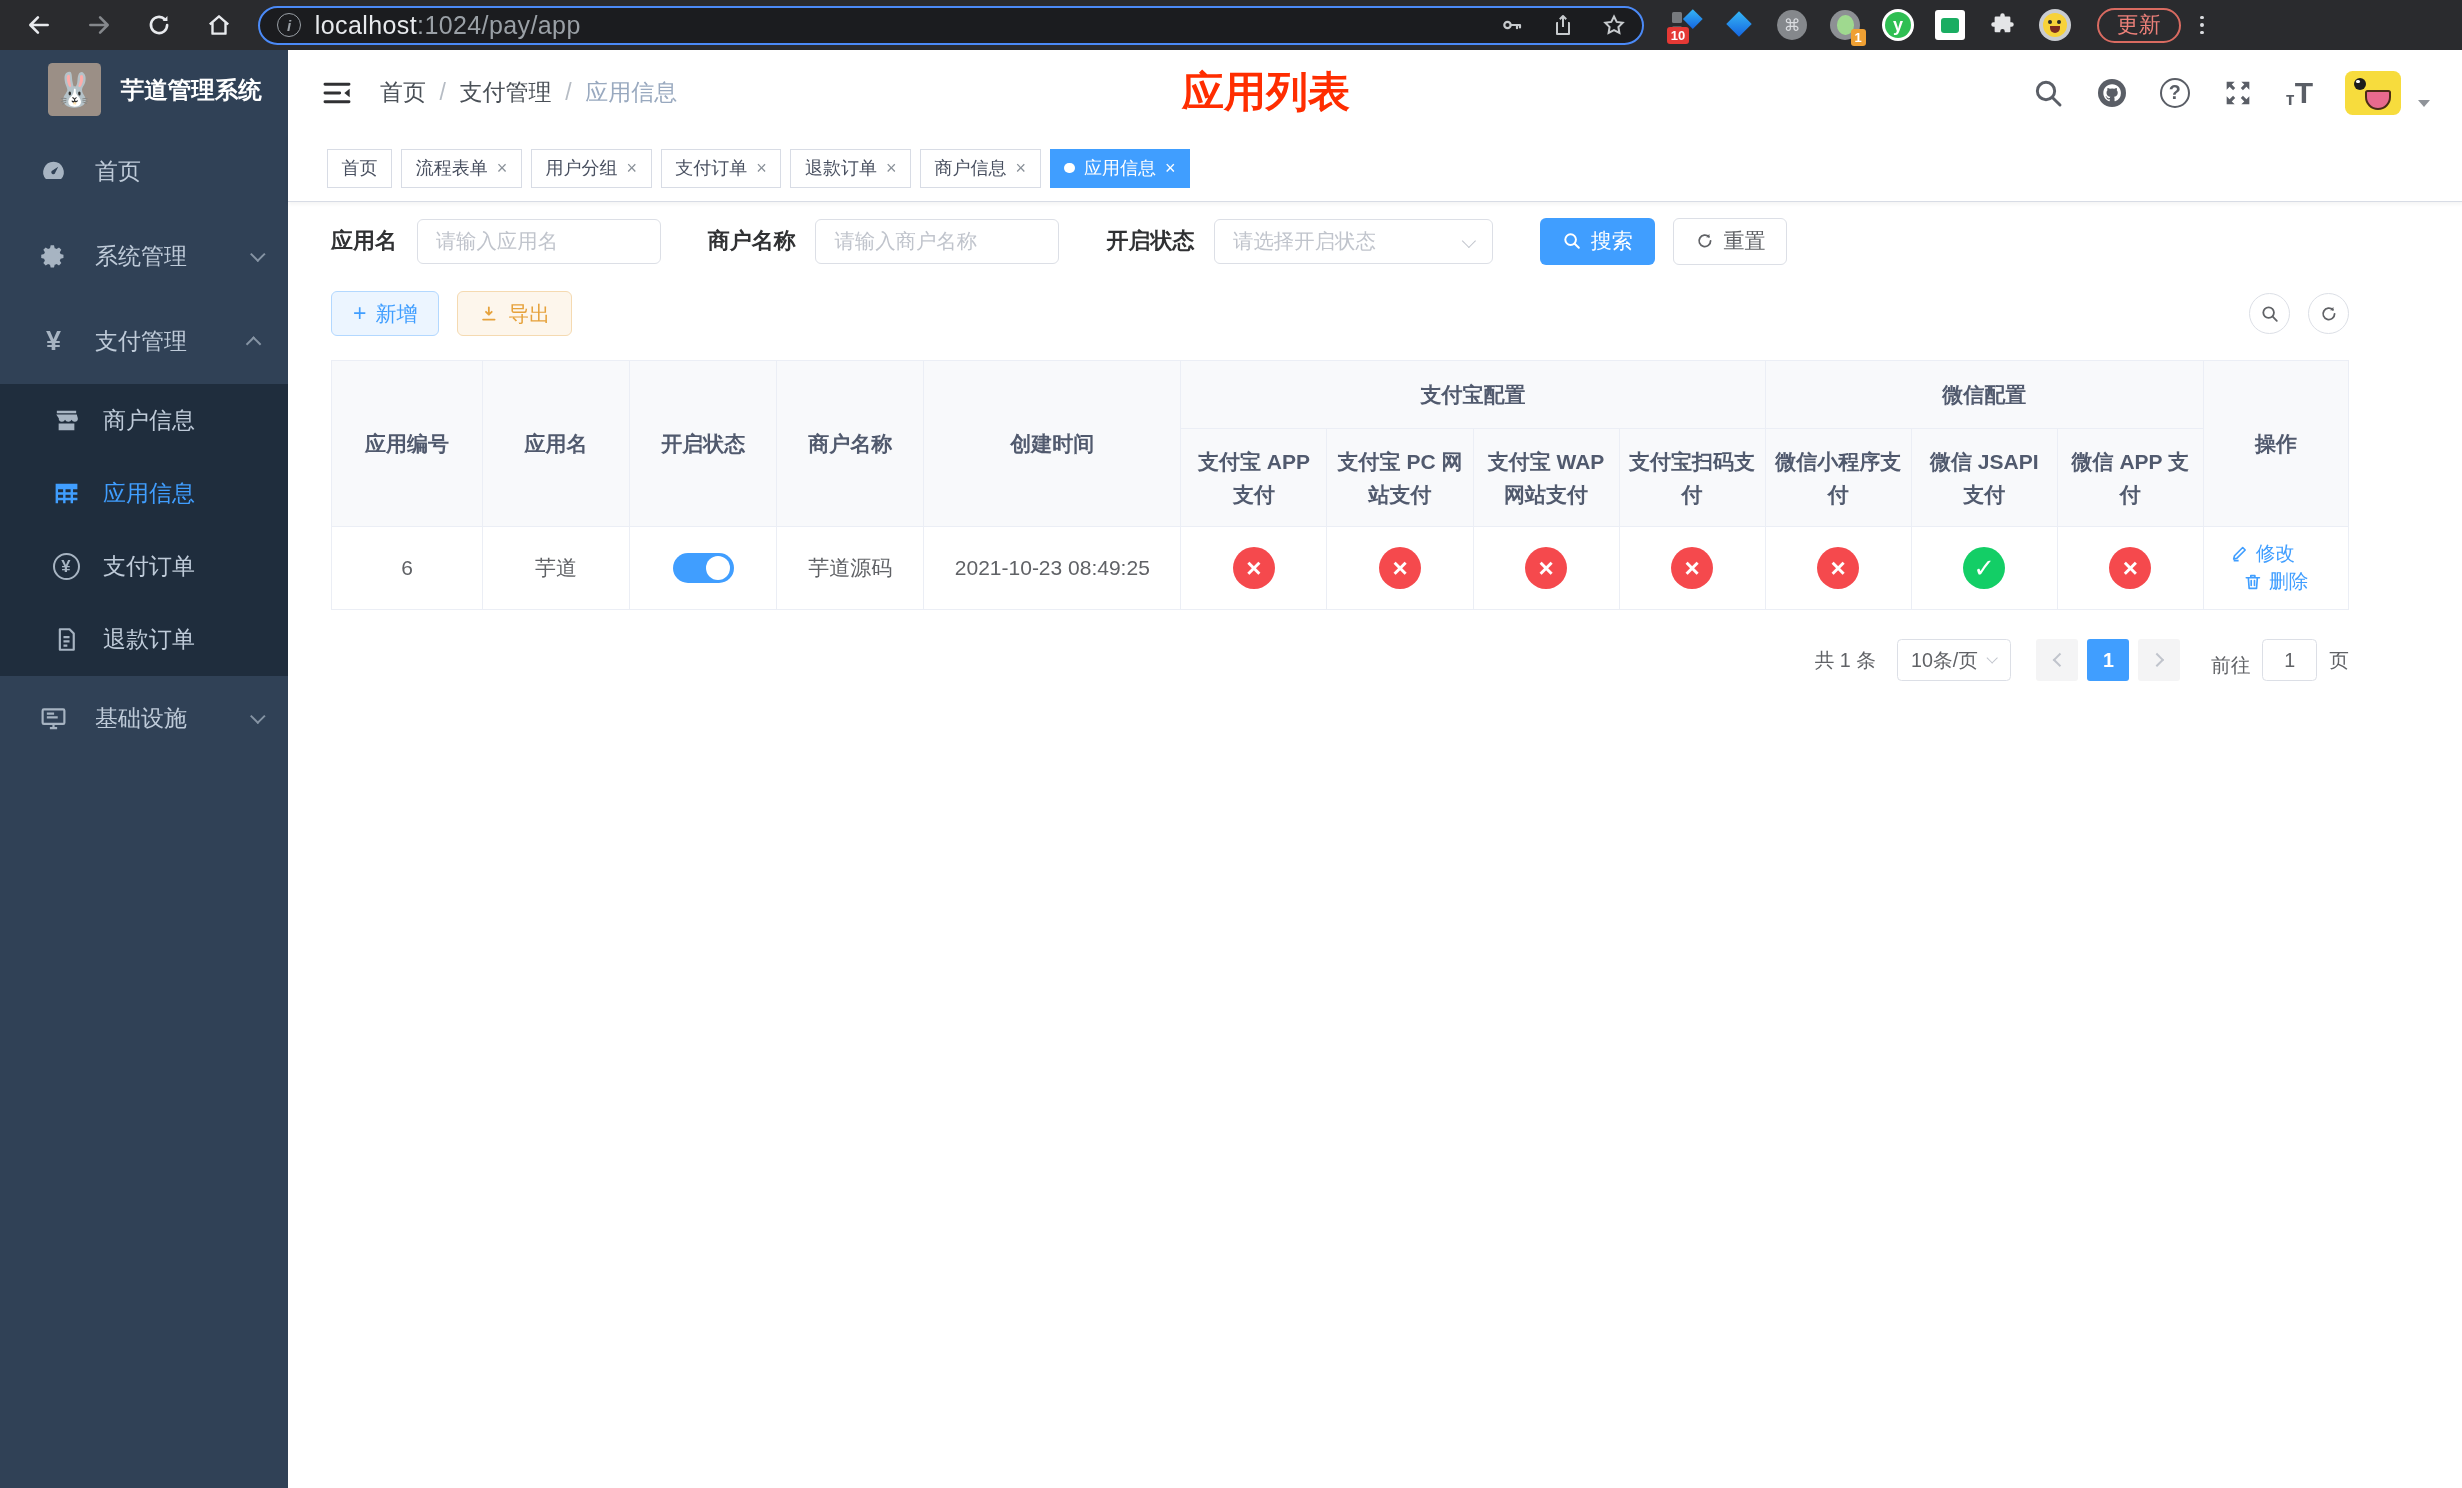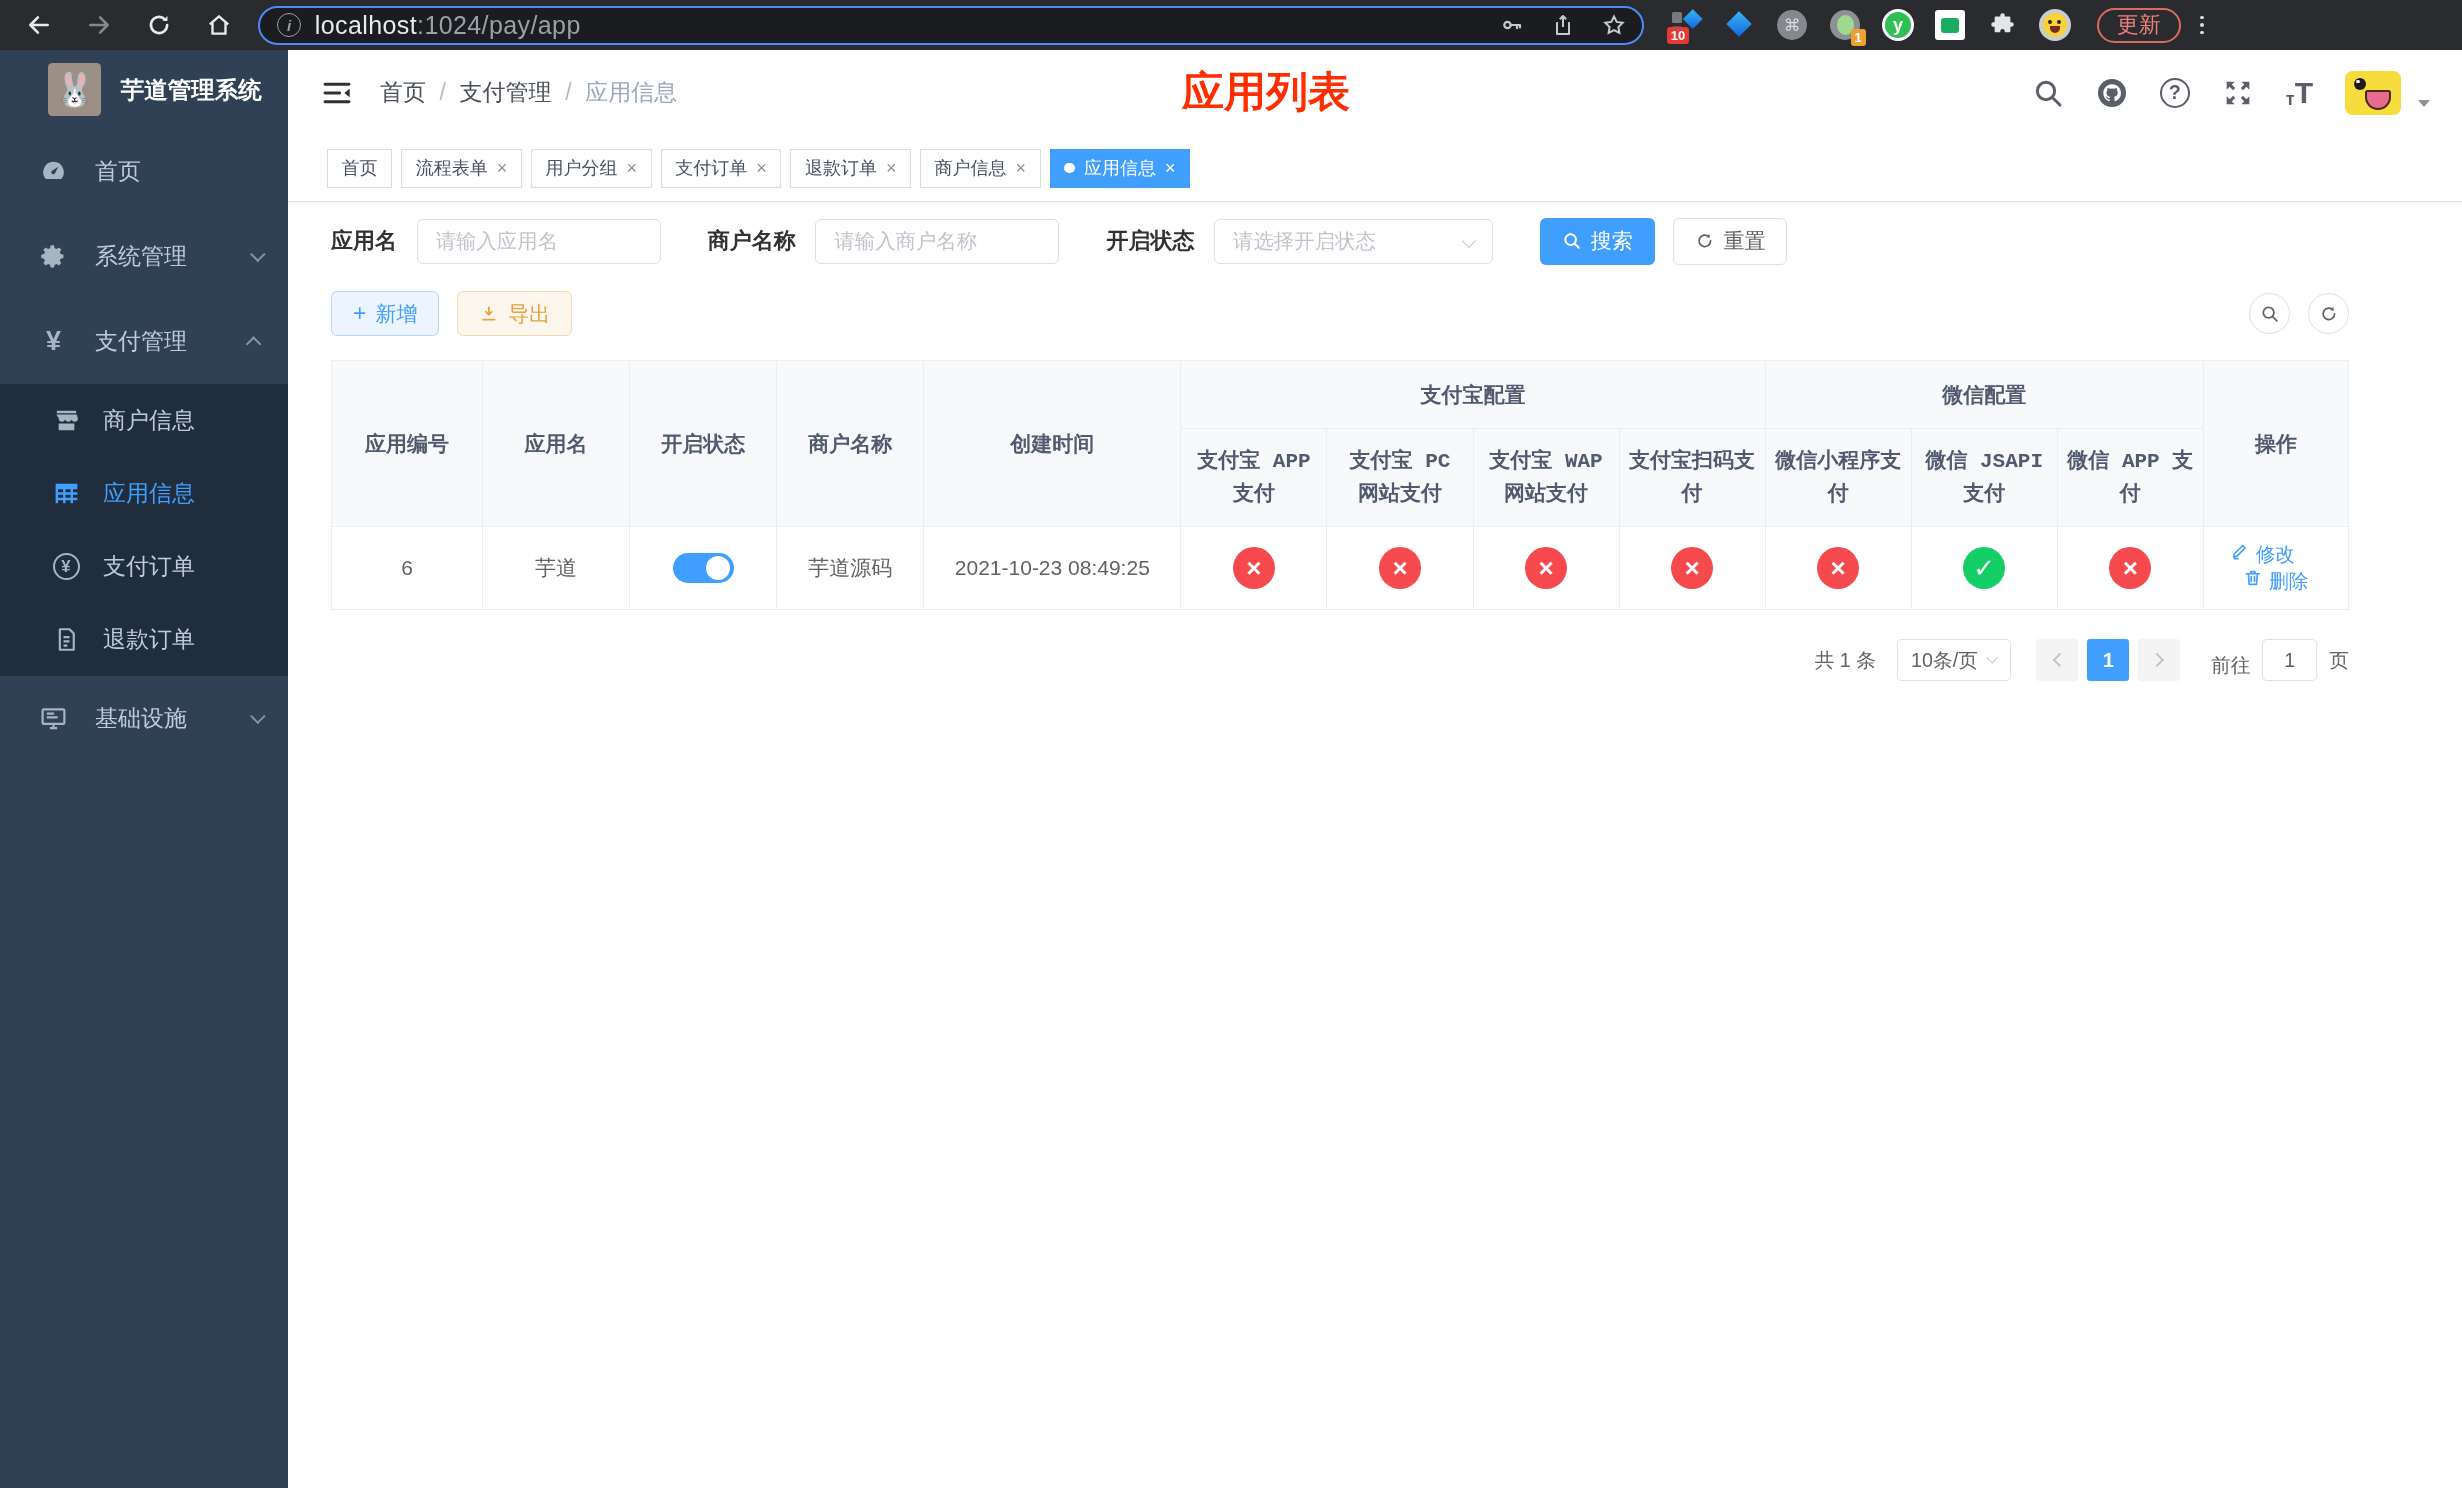--- a/index.html
+++ b/index.html
@@ -116,33 +116,33 @@
   .toolbar-row { display:flex; align-items:center; margin-top:26px; }
   .toolbar-right { margin-left:auto; display:flex; align-items:center; gap:18px; }
   .circle-btn { width:41px; height:41px; border-radius:50%; border:1.5px solid #dcdfe6; background:#fff; display:flex; align-items:center; justify-content:center; color:#606266; cursor:pointer; }
   .circle-btn svg { width:19.7px; height:19.7px; }
 
   
   table.grid { margin-top:24px; border-collapse:collapse; table-layout:fixed; width:2018px; }
   table.grid th, table.grid td { border:0.8px solid #ebeef5; text-align:center; vertical-align:middle; }
   table.grid th { background:#f8f9fb; color:#515a6e; font-size:21px; font-weight:700; line-height:33px; padding:4.5px 7.6px; }
   tr.h1 th { height:68px; }
-  tr.h2 th { height:98px;font-family:Liberation Mono, monospace; }
+  tr.h2 th { height:98px; }
   tr.data td { height:83px; font-size:21px; color:#606266; background:#fff; }
 
   .toggle { display:inline-block; width:61px; height:30px; border-radius:15px; background:#dcdfe6; position:relative; cursor:pointer; vertical-align:middle; }
   .toggle.on { background:#409eff; }
   .toggle::after { content:""; position:absolute; top:3px; left:3px; width:24px; height:24px; border-radius:50%; background:#fff; }
   .toggle.on::after { left:33px; }
 
   .cfg { display:inline-flex; width:42px; height:42px; border-radius:50%; align-items:center; justify-content:center; color:#fff; font-size:26px; font-weight:700; line-height:1; }
   .cfg-no { background:#f5494d; }
   .cfg-yes { background:#13ce66; }
 
-  .action-link { color:#409eff; font-size:19.7px; display:inline-flex; align-items:flex-start; gap:6px; cursor:pointer; white-space:nowrap; }
+  .action-link { color:#409eff; font-size:19.7px; display:inline-flex; align-items:center; gap:6px; cursor:pointer; white-space:nowrap; }
   .action-link svg { width:19.7px; height:19.7px; }
   .action-gap { display:inline-block; width:21px; }
 
   
   .pagination { margin-top:29px; display:flex; align-items:center; justify-content:flex-end; font-size:19.7px; color:#606266; }
   .pg-total { margin-right:21px; }
   .pg-size { width:114px; height:42px; border:1.5px solid #dcdfe6; border-radius:4.5px; display:flex; align-items:center; justify-content:center; gap:10.6px; color:#606266; margin-right:21px; cursor:pointer; }
   .pg-size .sel-caret { width:8.3px; height:8.3px; border-right:1.9px solid #c0c4cc; border-bottom:1.9px solid #c0c4cc; transform:rotate(45deg); margin-top:-4.5px; }
   .pg-btn { width:42px; height:42px; background:#f4f4f5; border-radius:3px; display:flex; align-items:center; justify-content:center; margin:0 4.5px; cursor:pointer; }
   .pg-arrow { width:9.8px; height:9.8px; border-right:2.3px solid #c0c4cc; border-bottom:2.3px solid #c0c4cc; }

